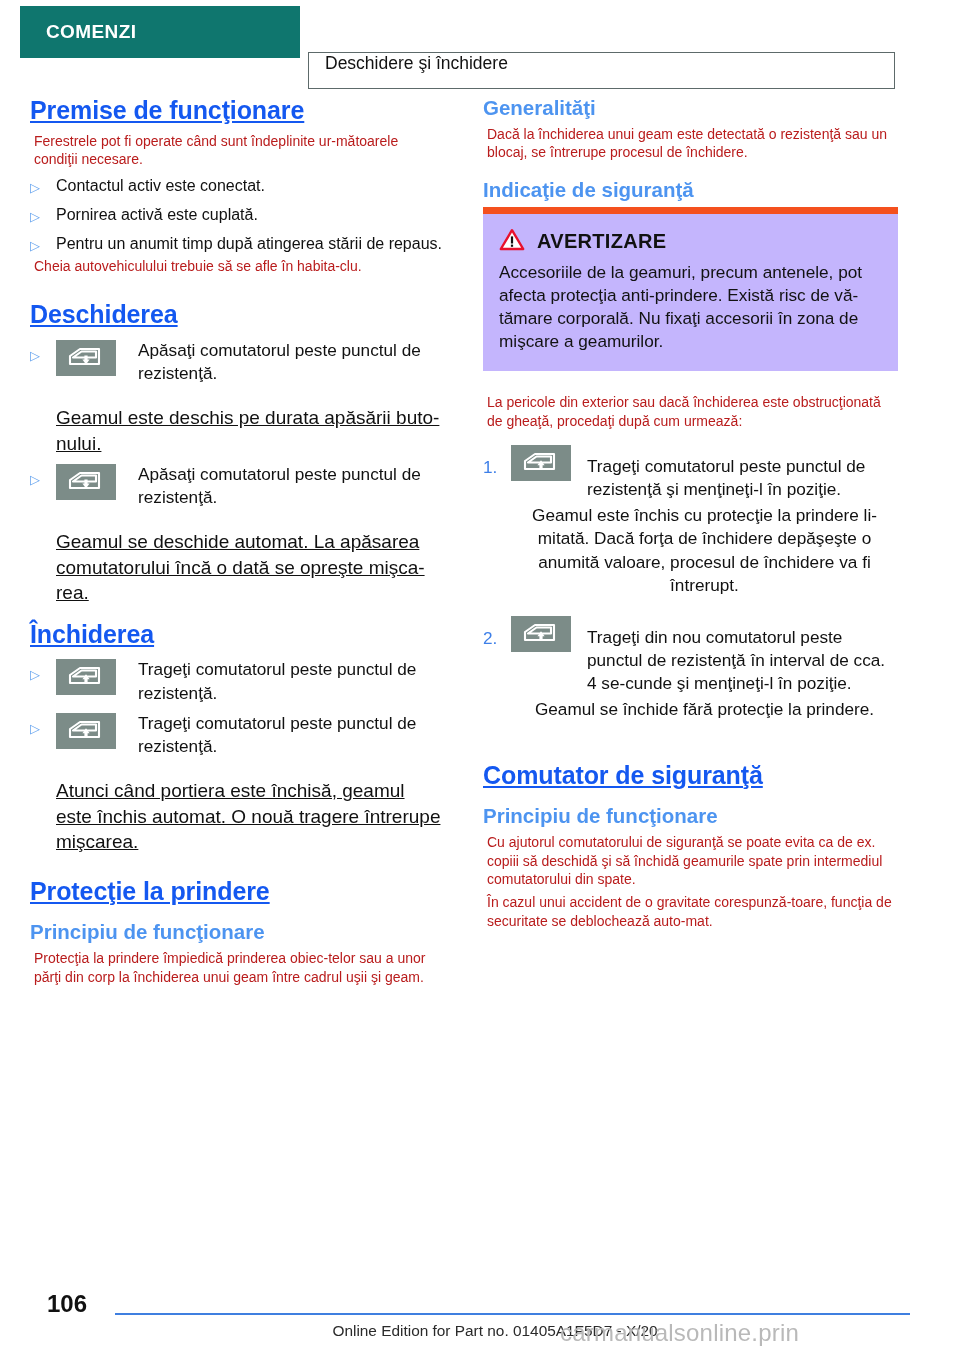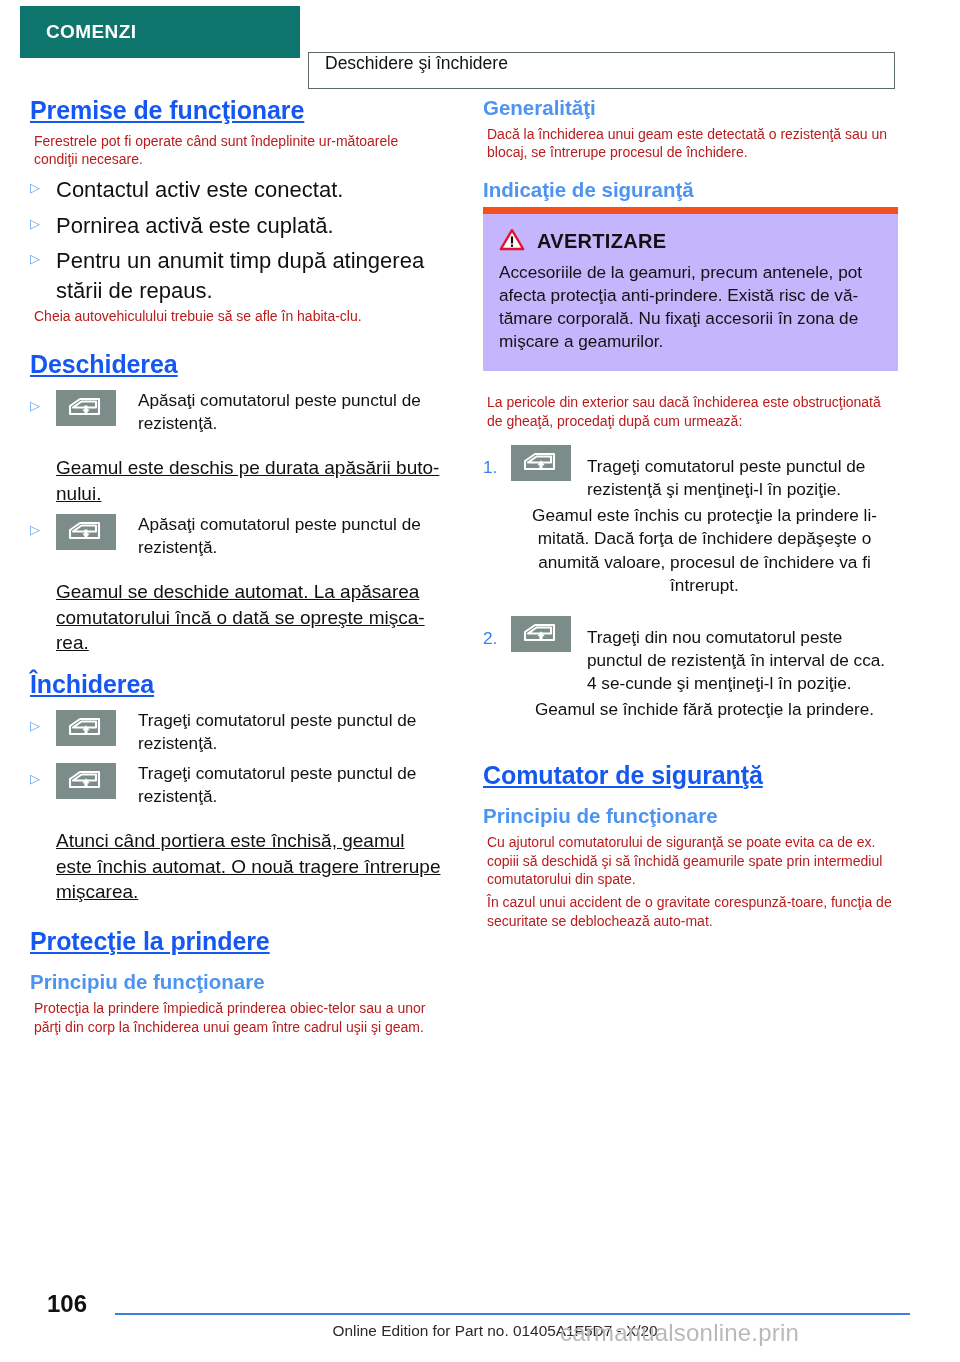--- a/index.html
+++ b/index.html
@@ -52,21 +52,21 @@
     font-size:14px;line-height:1.345;margin:0 0 2px 4px;color:#b91c1c;
   }
   p.body + p.body{margin-top:4px;}
 
   
   .bul{display:flex;align-items:flex-start;margin:6px 0 2px 0;}
   .bul .mark{
     flex:0 0 26px;color:#63a2ee;font-size:13px;line-height:1.52;
     padding-top:3px;
   }
-  .bul .txt{flex:1;font-size:22px;line-height:1.345;}
+  .bul .txt{flex:1;font-size:16px;line-height:1.345;}
 
   
   .bul-icon{display:flex;align-items:flex-start;margin:4px 0 2px 0;}
   .bul-icon .mark{
     flex:0 0 26px;color:#63a2ee;font-size:13px;line-height:1.52;padding-top:10px;
   }
   .bul-icon .chip-wrap{flex:0 0 82px;padding-top:4px;}
   .bul-icon .txt{flex:1;font-size:17.2px;line-height:1.345;padding-top:3px;}
 
   .cont{padding-left:26px;font-size:19px;line-height:1.345;margin:20px 0 0 0;text-decoration:underline;}

